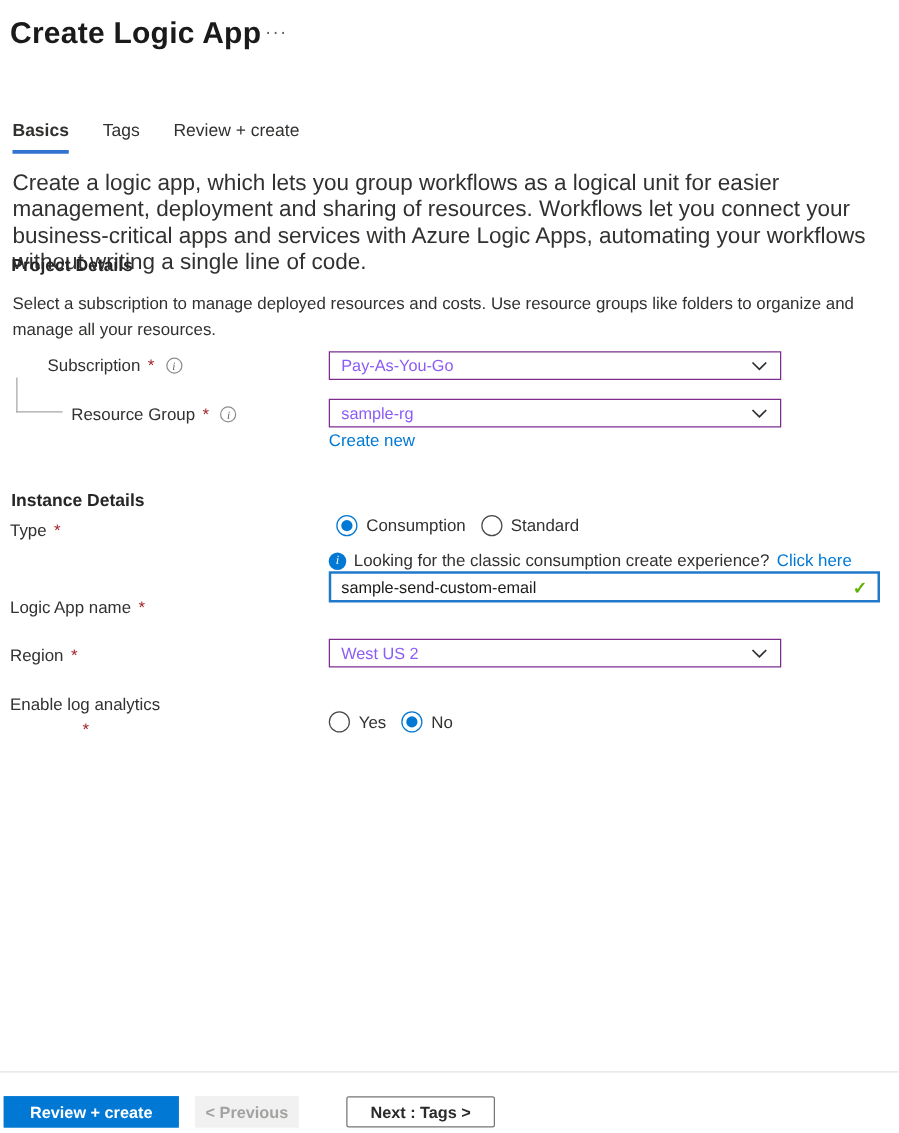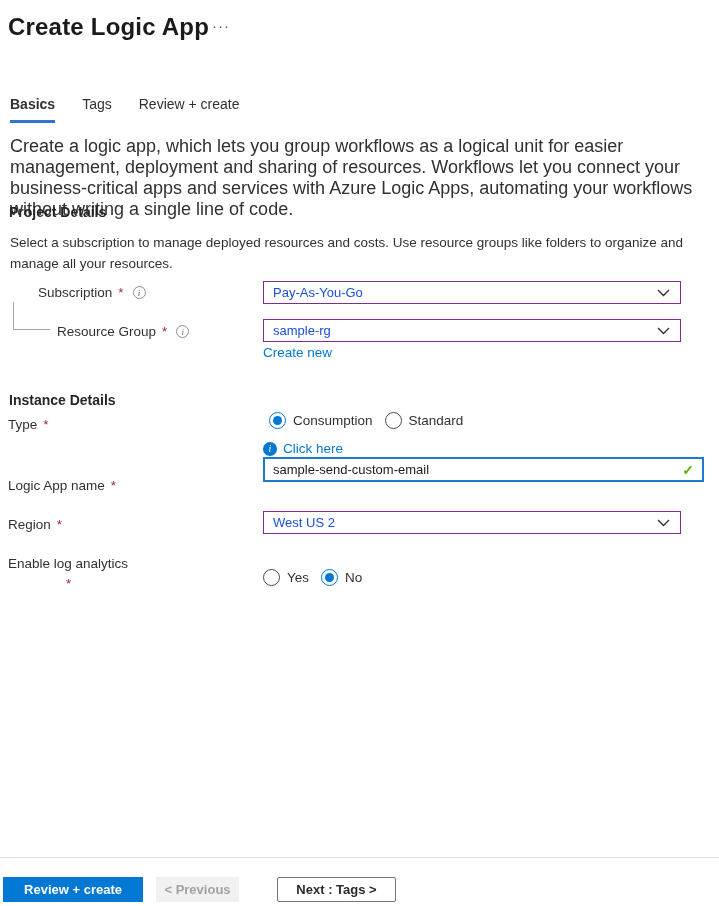--- a/index.html
+++ b/index.html
@@ -35,22 +35,22 @@
     font-size:9px; color:#605e5c; align-items:center; justify-content:center; margin-left:4px;
     font-family:"Liberation Serif", serif; font-style:italic; cursor:pointer;
   }
 
   
   .connector { left:13px; top:302px; width:37px; height:28px;
     border-left:1px solid #a6a6a6; border-bottom:1px solid #a6a6a6; }
 
   
   .dropdown {
-    left:263px; width:418px; height:23px; border:1px solid #7d2e8d; background:#fff;
-    display:flex; align-items:center; font-size:13px; color:#1d4ed8; padding:0 10px 0 9px;
+    left:263px; width:362px; height:23px; border:1px solid #7d2e8d; background:#fff;
+    display:flex; align-items:center; font-size:13px; color:#8b5cf6; padding:0 10px 0 9px;
     cursor:pointer; justify-content:space-between;
   }
   .chevron { display:flex; align-items:center; }
   .textbox {
     left:263px; width:441px; height:25px; border:2px solid #2179ca; background:#fff;
     display:flex; align-items:center; font-size:13px; color:#1b1a19; padding:0 8px;
     justify-content:space-between;
   }
   .valid-check { color:#5db300; font-size:14px; font-weight:700; }
   .link { color:#0078d4; text-decoration:none; cursor:pointer; }
@@ -147,20 +147,21 @@
   <div class="radio-opt">
     <span class="radio">
         <span class="dot"></span>
       </span>
     <span>Standard</span>
   </div>
 </div>
 
 <div class="abs info-note">
   <span class="info-filled">i</span>
+  <span>Looking for the classic consumption create experience?</span>
   <a class="link">Click here</a>
 </div>
 
 <div class="abs field-label" style="left:8px; top:478px;">
   <span>Logic App name</span>
     <span class="req">*</span>
 </div>
 <div class="abs textbox" style="top:457px;">
   <span>sample-send-custom-email</span>
   <span class="valid-check">✓</span>

